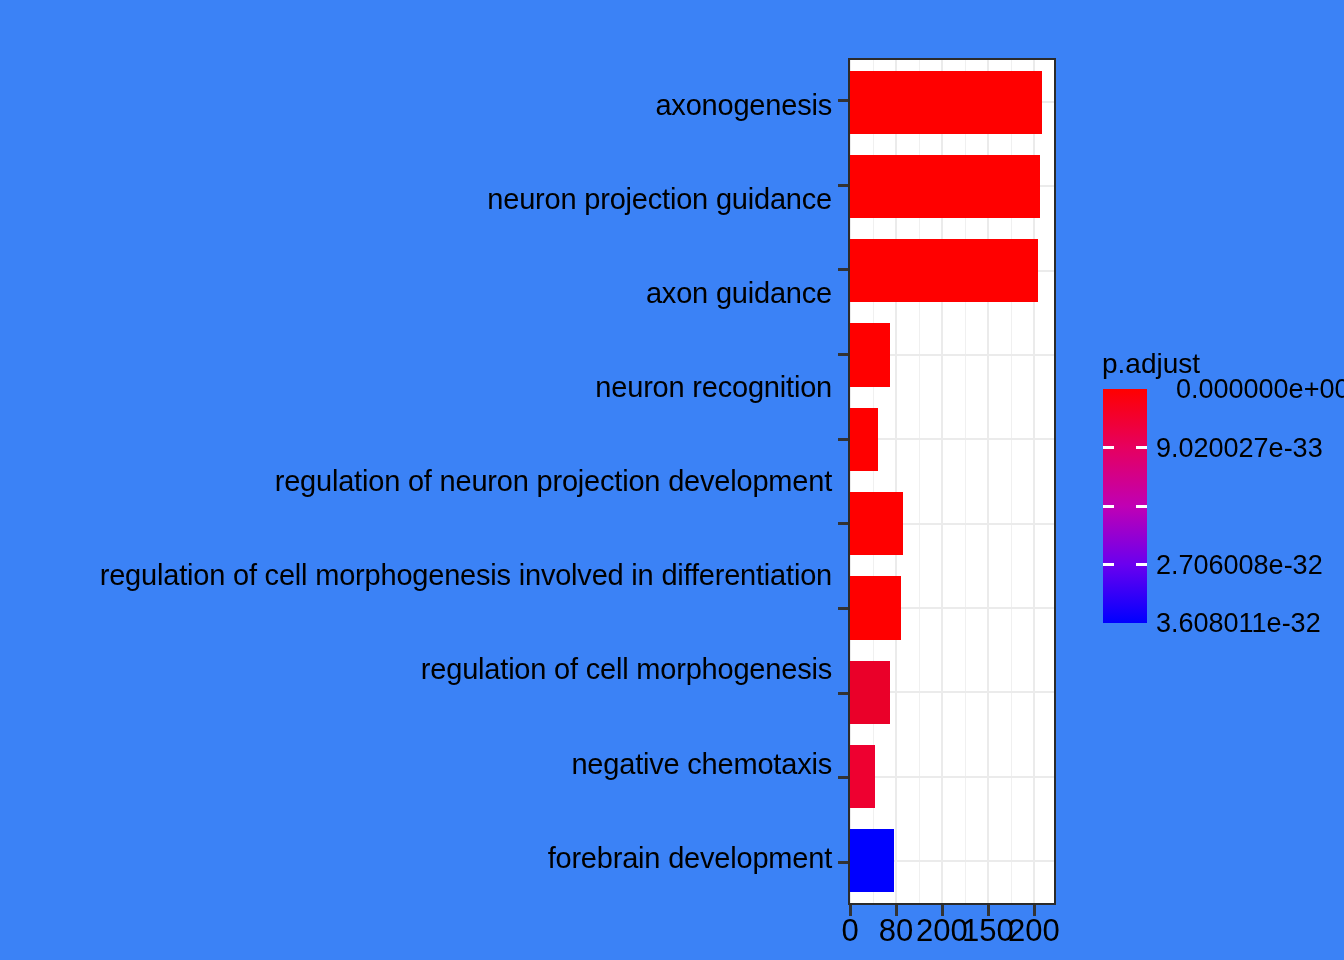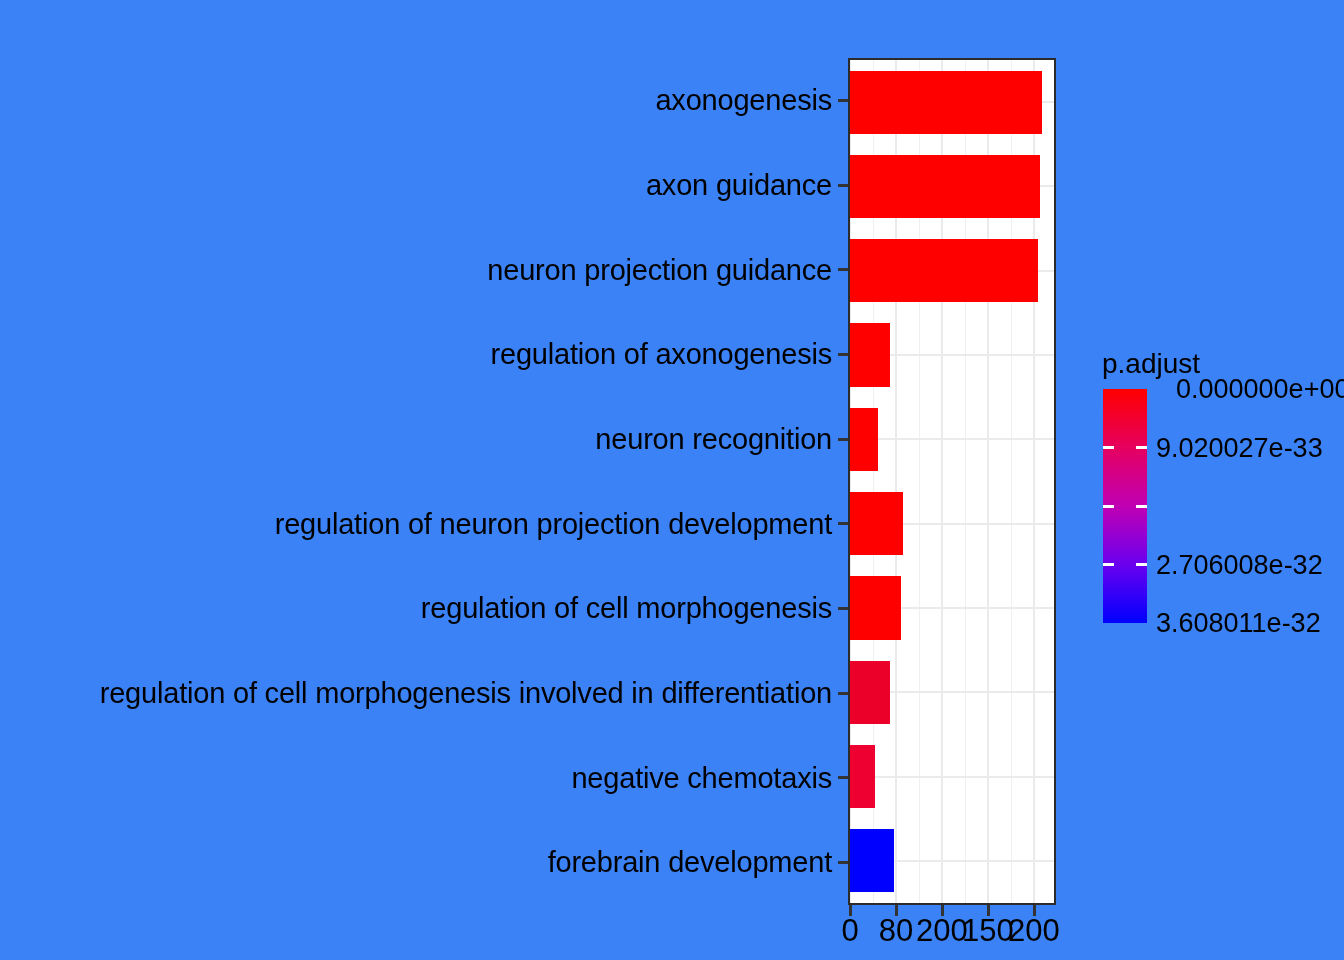--- a/index.html
+++ b/index.html
@@ -208,39 +208,36 @@
 </head>
 <body>
 
 <div id="plot-root">
 
   <div class="ylabels">
     <div class="ylabel-row">
         <span class="ylabel-text">axonogenesis</span>
       </div>
     <div class="ylabel-row">
+        <span class="ylabel-text">neuron projection guidance</span>
+      </div>
+    <div class="ylabel-row">
         <span class="ylabel-text">axon guidance</span>
       </div>
     <div class="ylabel-row">
-        <span class="ylabel-text">neuron projection guidance</span>
-      </div>
-    <div class="ylabel-row">
-        <span class="ylabel-text">regulation of axonogenesis</span>
-      </div>
-    <div class="ylabel-row">
         <span class="ylabel-text">neuron recognition</span>
       </div>
     <div class="ylabel-row">
         <span class="ylabel-text">regulation of neuron projection development</span>
       </div>
     <div class="ylabel-row">
+        <span class="ylabel-text">regulation of cell morphogenesis involved in differentiation</span>
+      </div>
+    <div class="ylabel-row">
         <span class="ylabel-text">regulation of cell morphogenesis</span>
-      </div>
-    <div class="ylabel-row">
-        <span class="ylabel-text">regulation of cell morphogenesis involved in differentiation</span>
       </div>
     <div class="ylabel-row">
         <span class="ylabel-text">negative chemotaxis</span>
       </div>
     <div class="ylabel-row">
         <span class="ylabel-text">forebrain development</span>
       </div>
   </div>
 
   <div class="ytick-col">

